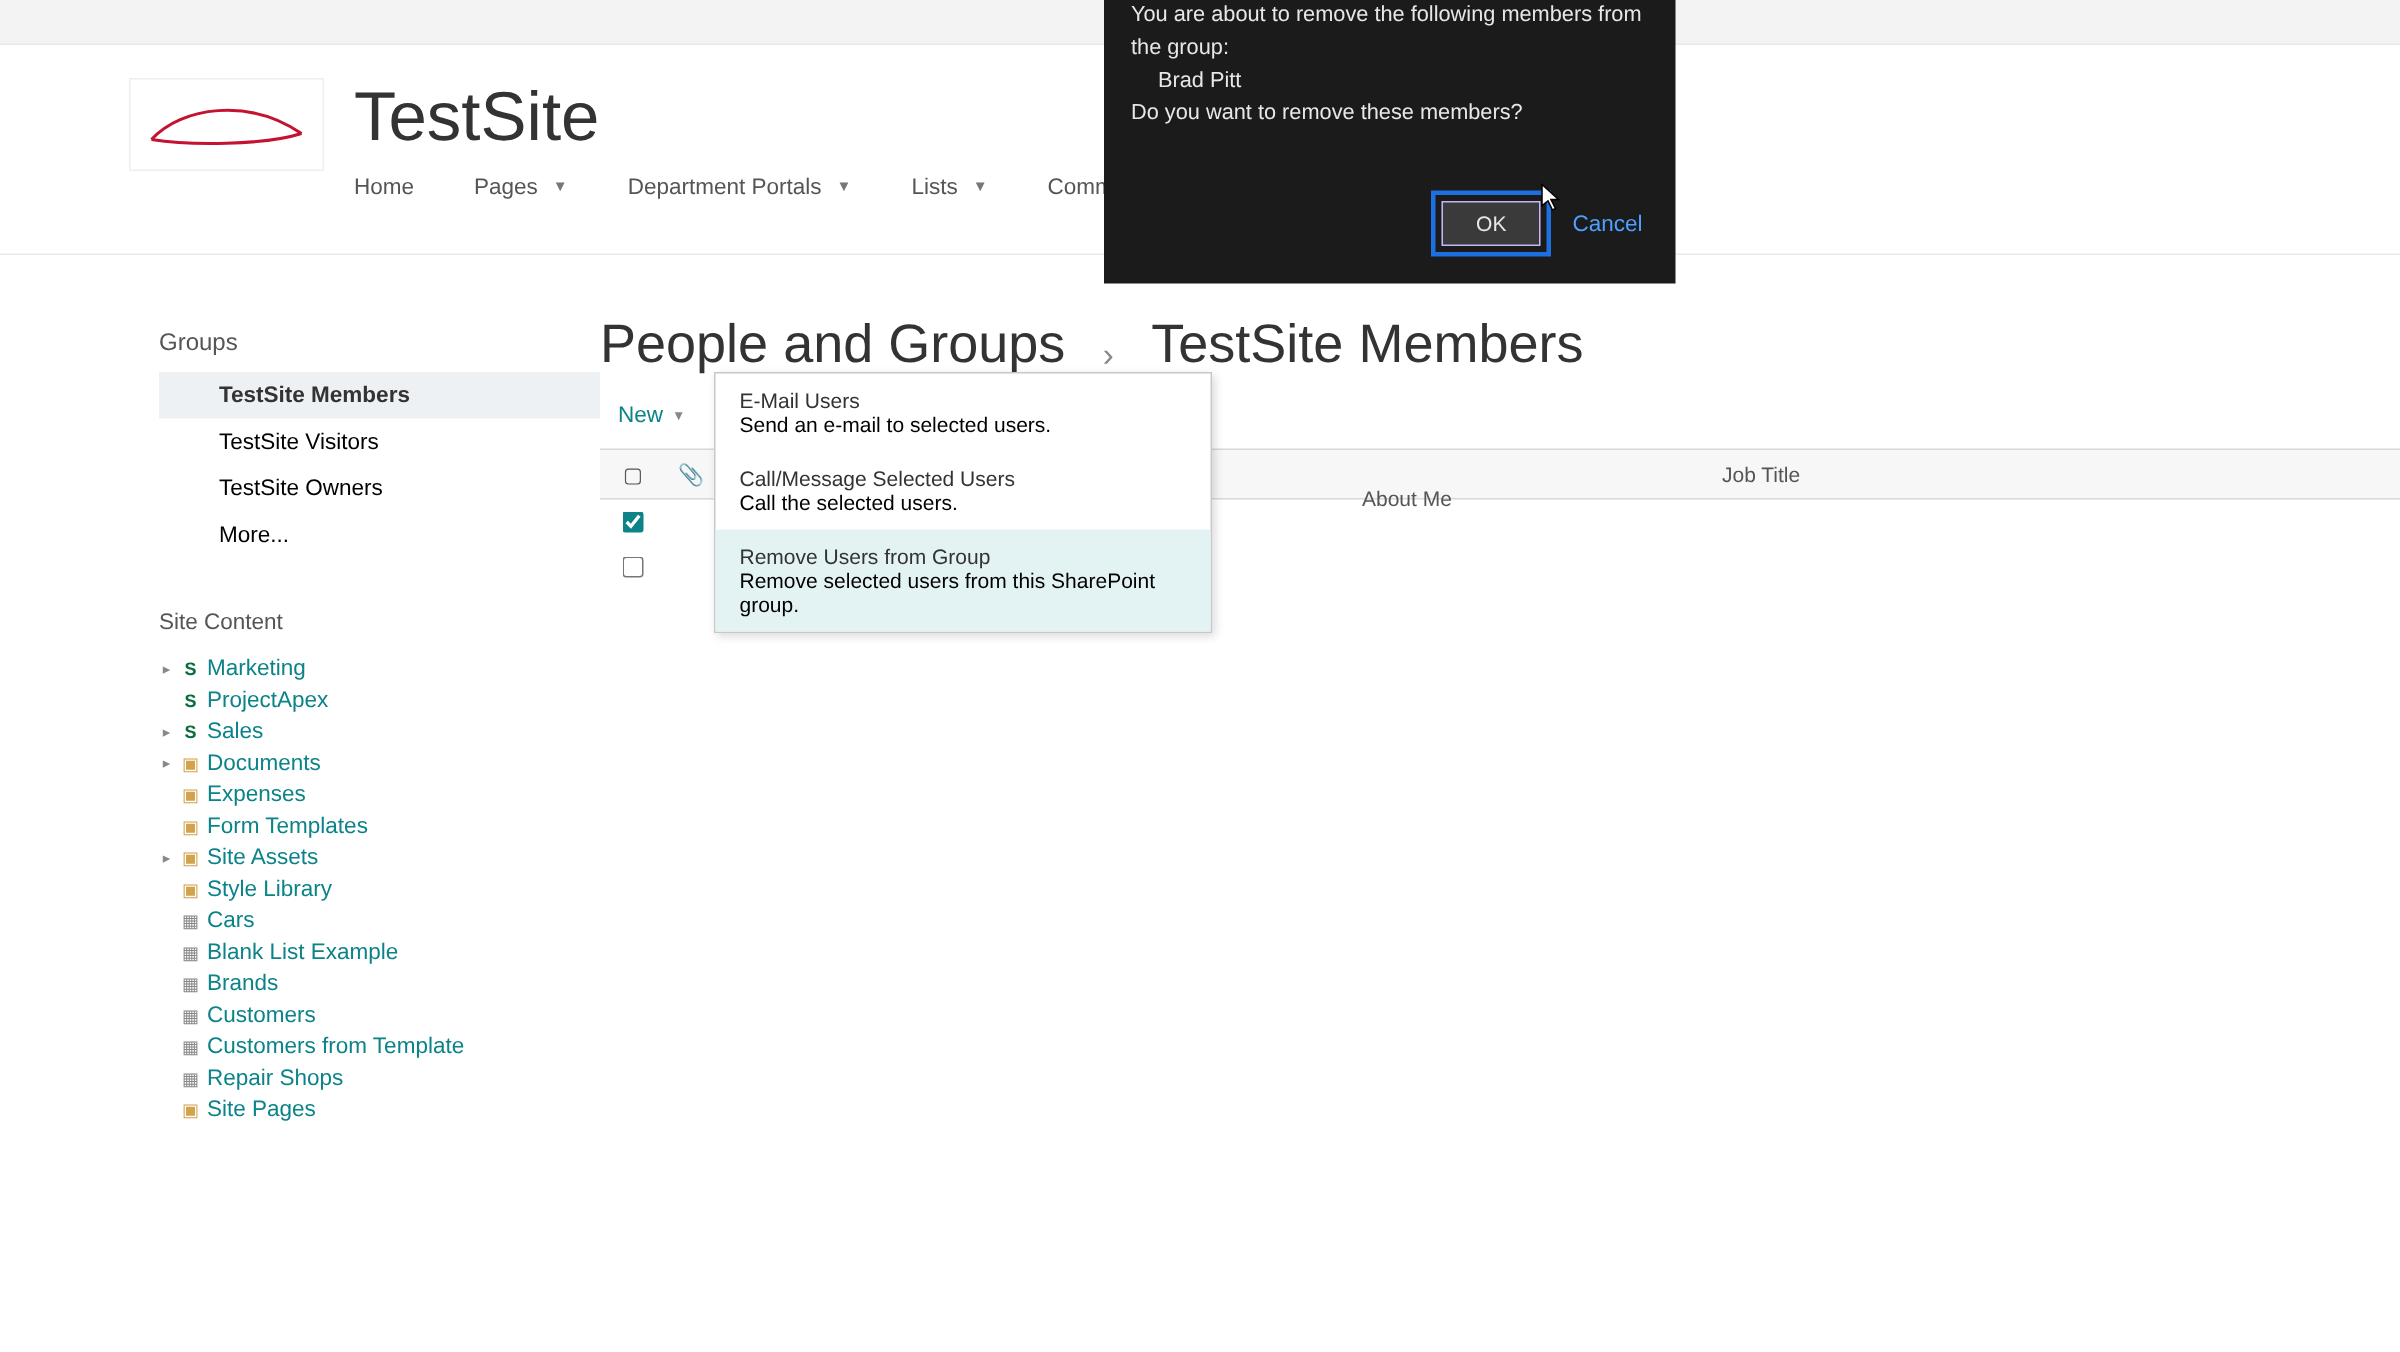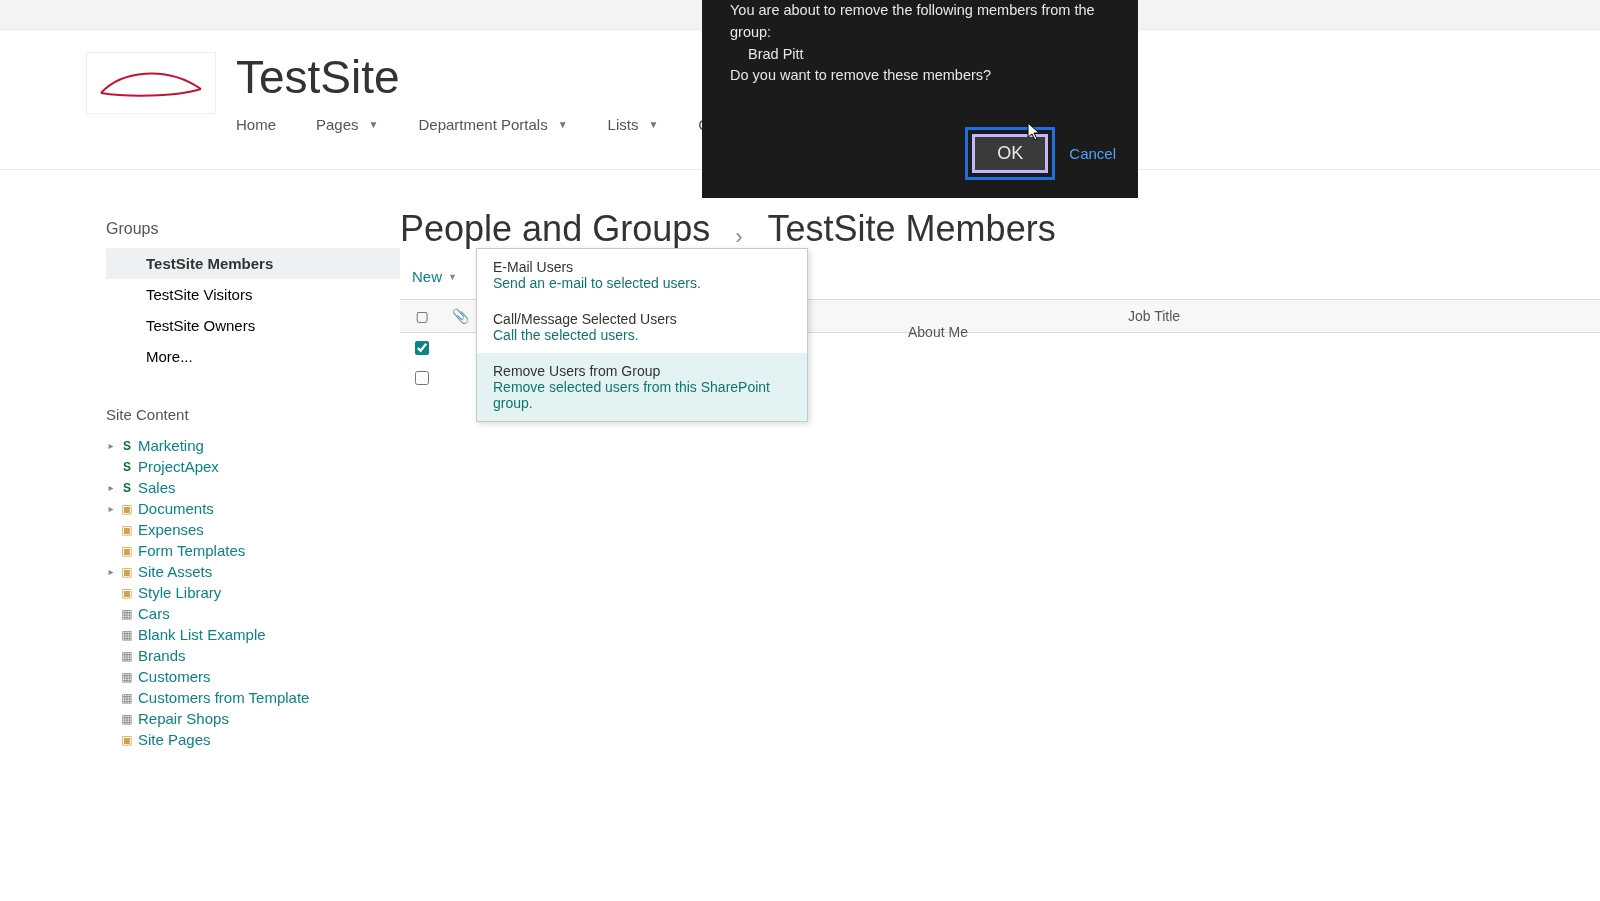--- a/index.html
+++ b/index.html
@@ -46,36 +46,36 @@
   .col-attach { width:34px; display:flex; justify-content:center; color:#888; font-size:14px; }
   .thead-inner { position:relative; width:100%; display:flex; align-items:center; }
 
   .trow { display:flex; align-items:center; height:30px; }
   .trow .cb { width:44px; display:flex; justify-content:center; }
   .trow input[type=checkbox]{ width:14px;height:14px; accent-color:#0b8388; }
   
   .dd-mount { position:absolute; left:76px; top:78px; width:332px; background:#fff; border:1px solid #c8c8c8; box-shadow:2px 2px 6px rgba(0,0,0,.15); z-index:5; }
   .dd-item { padding:10px 16px; cursor:pointer; }
   .dd-item .dd-title { font-size:14px; color:#333; }
-  .dd-item .dd-sub { font-size:14px; color:#0f766e; }
+  .dd-item .dd-sub { font-size:14px; color:#000000; }
   .dd-item.highlight { background:#e3f3f3; }
 
   
-  .modal { position:absolute; left:702px; top:0; width:436px; background:#1b1b1b; color:#e7e7e7; padding:0 18px 18px 28px; z-index:30; font-size:14.5px; }
+  .modal { position:absolute; left:736px; top:0; width:381px; background:#1b1b1b; color:#e7e7e7; padding:0 18px 18px 18px; z-index:30; font-size:14.5px; }
   .modal .msg { padding-top:0; line-height:1.5; }
   .modal .member-indent { padding-left:18px; }
   .modal-buttons { display:flex; justify-content:flex-end; gap:10px; margin-top:40px; align-items:center; }
   .ok-wrap { border:3px solid #1e6fe0; padding:4px; }
-  .ok-btn { background:#3a3a3a; border:3px solid #c4b5fd; color:#e7e7e7; padding:6px 22px; cursor:pointer; font-size:18px; position:relative; }
+  .ok-btn { background:#3a3a3a; border:1px solid #c4b5fd; color:#e7e7e7; padding:6px 22px; cursor:pointer; font-size:14px; position:relative; }
   .cancel-btn { background:transparent; border:none; color:#4ea0ff; font-size:15px; cursor:pointer; padding:6px 4px; }
   .cursor { position:absolute; left:1027px; top:122px; z-index:40; font-size:16px; color:#fff; pointer-events:none; }
 
   .thead-right { position:relative; flex:1; height:100%; display:flex; align-items:center; }
   .th-about { position:absolute; left:430px;margin-top:32px; }
-  .th-job  { position:absolute; left:650px; }
+  .th-job  { position:absolute; left:670px; }
 </style>
 </head>
 <body>
 
 <div class="topbar"></div>
 
 <div class="header-block">
   <div class="logo">
     <svg viewBox="0 0 110 40">
       <path d="M5 30 C 25 8, 70 2, 105 26" stroke="#c41230" stroke-width="2" fill="none"></path>

